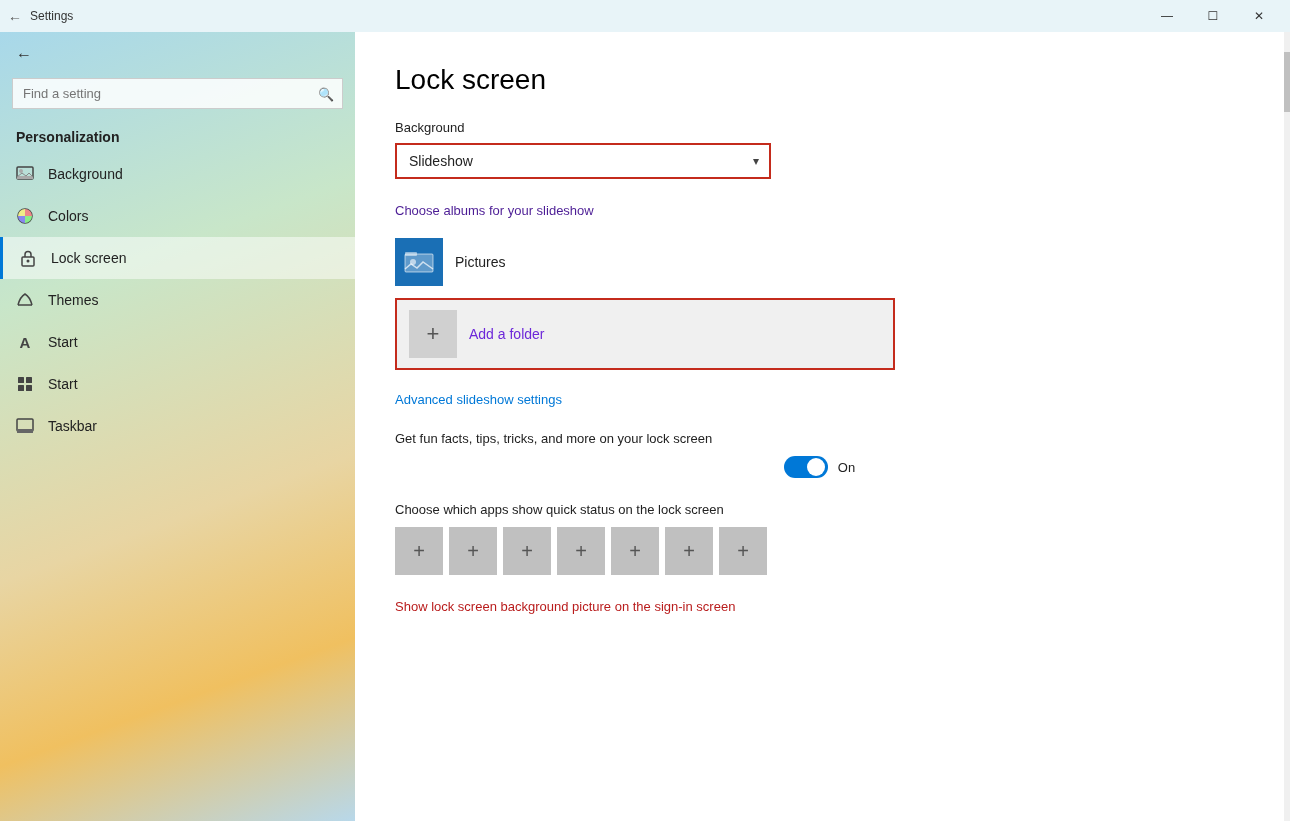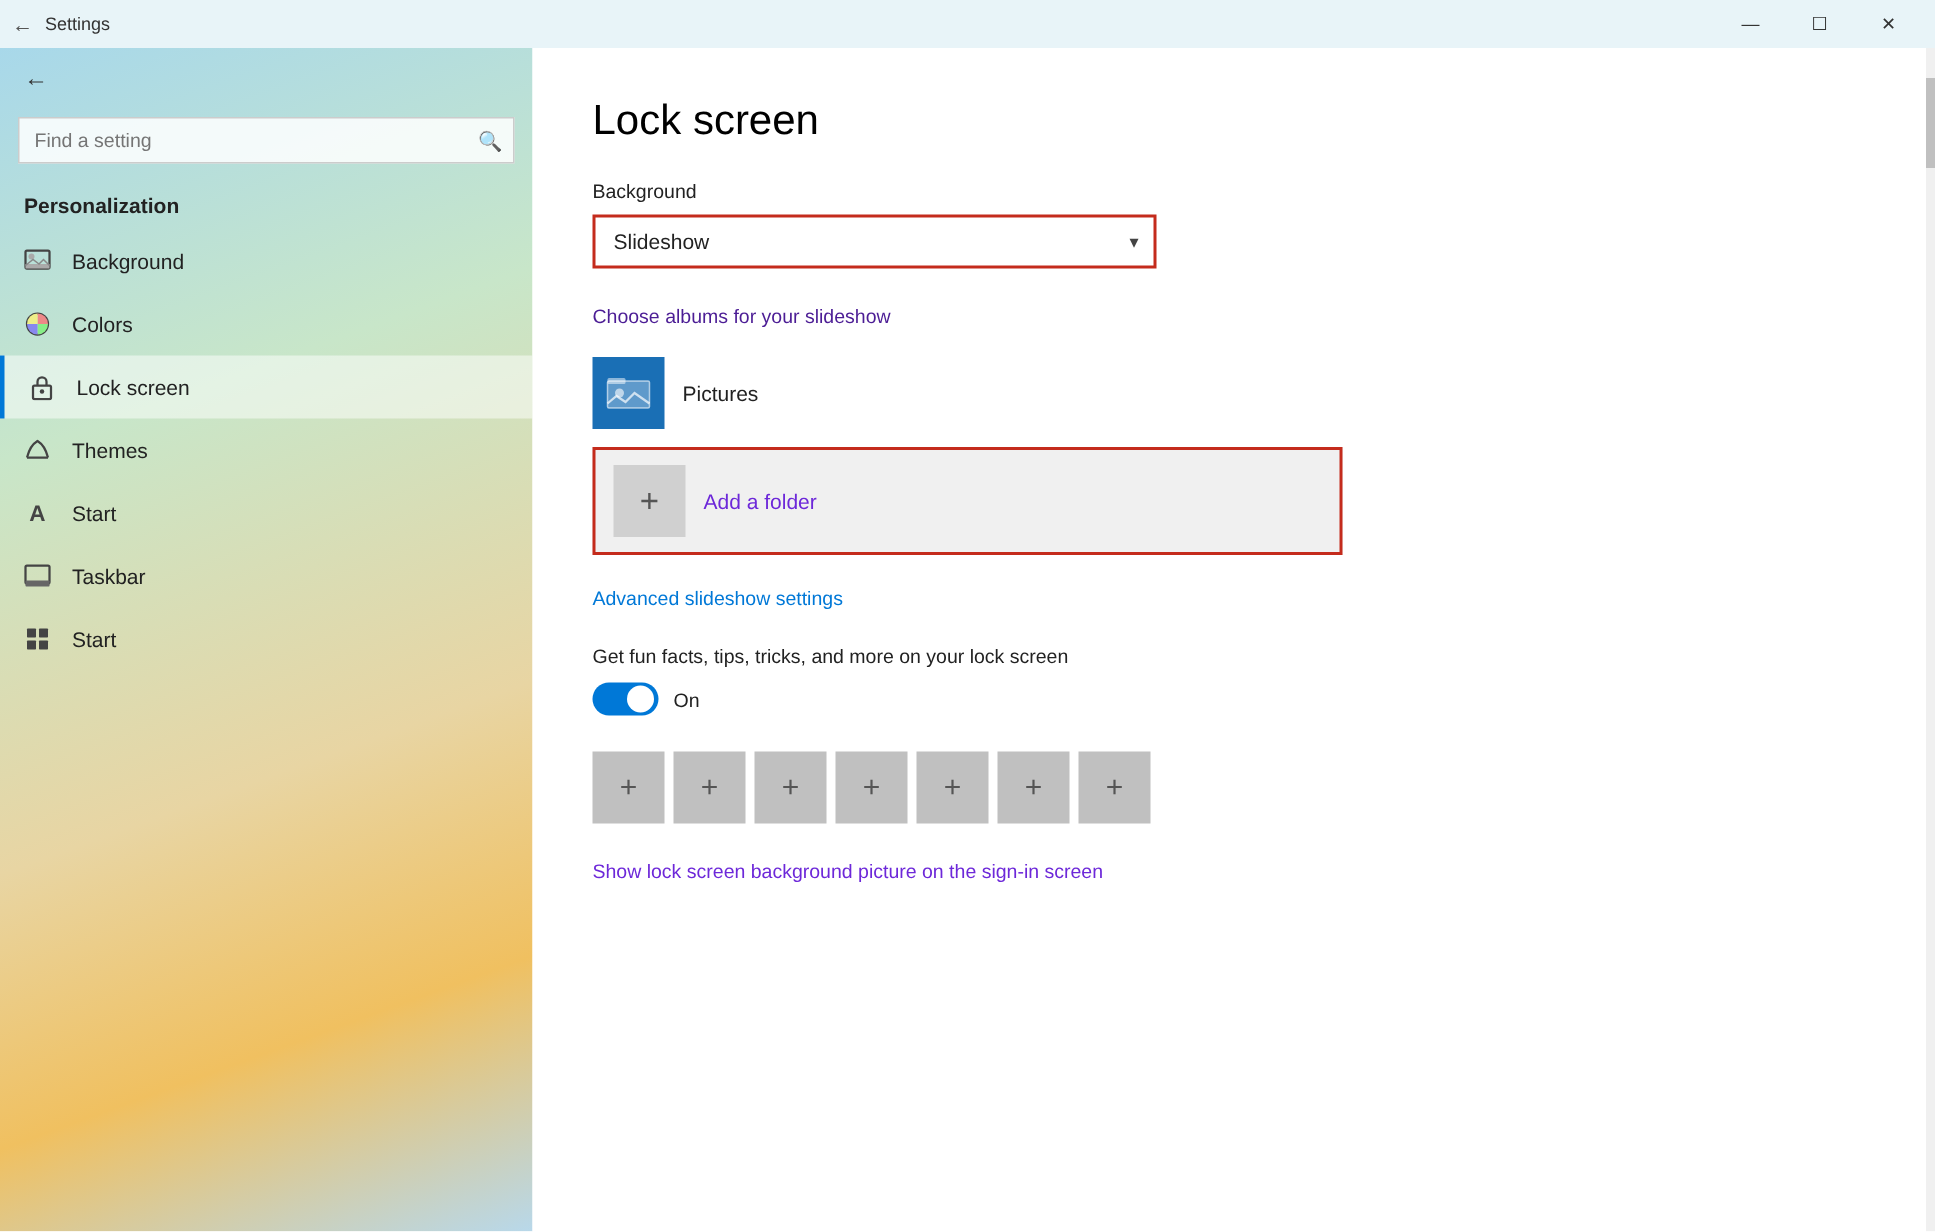--- a/index.html
+++ b/index.html
@@ -250,20 +250,21 @@
     }
     .toggle-desc {
       font-size: 13px;
       color: #222;
       margin-bottom: 10px;
     }
     .toggle-row {
       display: flex;
       align-items: center;
       gap: 10px;
+      justify-content: center;
     }
     .toggle {
       width: 44px;
       height: 22px;
       background: #0078d7;
       border-radius: 11px;
       position: relative;
       cursor: pointer;
       flex-shrink: 0;
     }
@@ -325,21 +326,21 @@
       color: #555;
       cursor: pointer;
     }
 
     
     .signin-section {
       margin-bottom: 24px;
     }
     .signin-desc {
       font-size: 13px;
-      color: #6d28d9;
+      color: #b91c1c;
     }
 
     
     .content::-webkit-scrollbar { width: 6px; }
     .content::-webkit-scrollbar-track { background: #f0f0f0; }
     .content::-webkit-scrollbar-thumb { background: #c0c0c0; }
   </style>
 </head>
 <body>
 
@@ -416,37 +417,37 @@
     </div>
 
     <div class="sidebar-item">
       <span class="sidebar-icon" style="font-size:15px;font-weight:600;color:#444;">A</span>
       <span class="sidebar-item-label">Start</span>
     </div>
 
     <div class="sidebar-item">
       <span class="sidebar-icon">
         <svg width="18" height="18" viewBox="0 0 18 18">
-          <rect x="1" y="2" width="16" height="12" rx="1" fill="none" stroke="#444" stroke-width="1.5"></rect>
-          <rect x="1" y="12" width="16" height="4" rx="0.5" fill="#666"></rect>
-        </svg>
-      </span>
-      <span class="sidebar-item-label">Taskbar</span>
-    </div>
-
-    <div class="sidebar-item">
-      <span class="sidebar-icon">
-        <svg width="18" height="18" viewBox="0 0 18 18">
           <rect x="2" y="2" width="6" height="6" rx="0.5" fill="#444"></rect>
           <rect x="10" y="2" width="6" height="6" rx="0.5" fill="#444"></rect>
           <rect x="2" y="10" width="6" height="6" rx="0.5" fill="#444"></rect>
           <rect x="10" y="10" width="6" height="6" rx="0.5" fill="#444"></rect>
         </svg>
       </span>
       <span class="sidebar-item-label">Start</span>
+    </div>
+
+    <div class="sidebar-item">
+      <span class="sidebar-icon">
+        <svg width="18" height="18" viewBox="0 0 18 18">
+          <rect x="1" y="2" width="16" height="12" rx="1" fill="none" stroke="#444" stroke-width="1.5"></rect>
+          <rect x="1" y="12" width="16" height="4" rx="0.5" fill="#666"></rect>
+        </svg>
+      </span>
+      <span class="sidebar-item-label">Taskbar</span>
     </div>
   </div>
 
   <div class="content">
     <h1 class="page-title">Lock screen</h1>
 
     
     <div class="section-label">Background</div>
     <div class="dropdown-container">
       <select class="dropdown-select">
@@ -489,20 +490,21 @@
           <div class="toggle-knob"></div>
         </div>
         <span class="toggle-label">On</span>
       </div>
     </div>
 
     
 
     
     <div class="quick-status-section">
+      <div class="quick-status-desc">Choose which apps show quick status on the lock screen</div>
       <div class="quick-apps-row">
         <div class="quick-app-btn">+</div>
         <div class="quick-app-btn">+</div>
         <div class="quick-app-btn">+</div>
         <div class="quick-app-btn">+</div>
         <div class="quick-app-btn">+</div>
         <div class="quick-app-btn">+</div>
         <div class="quick-app-btn">+</div>
       </div>
     </div>

